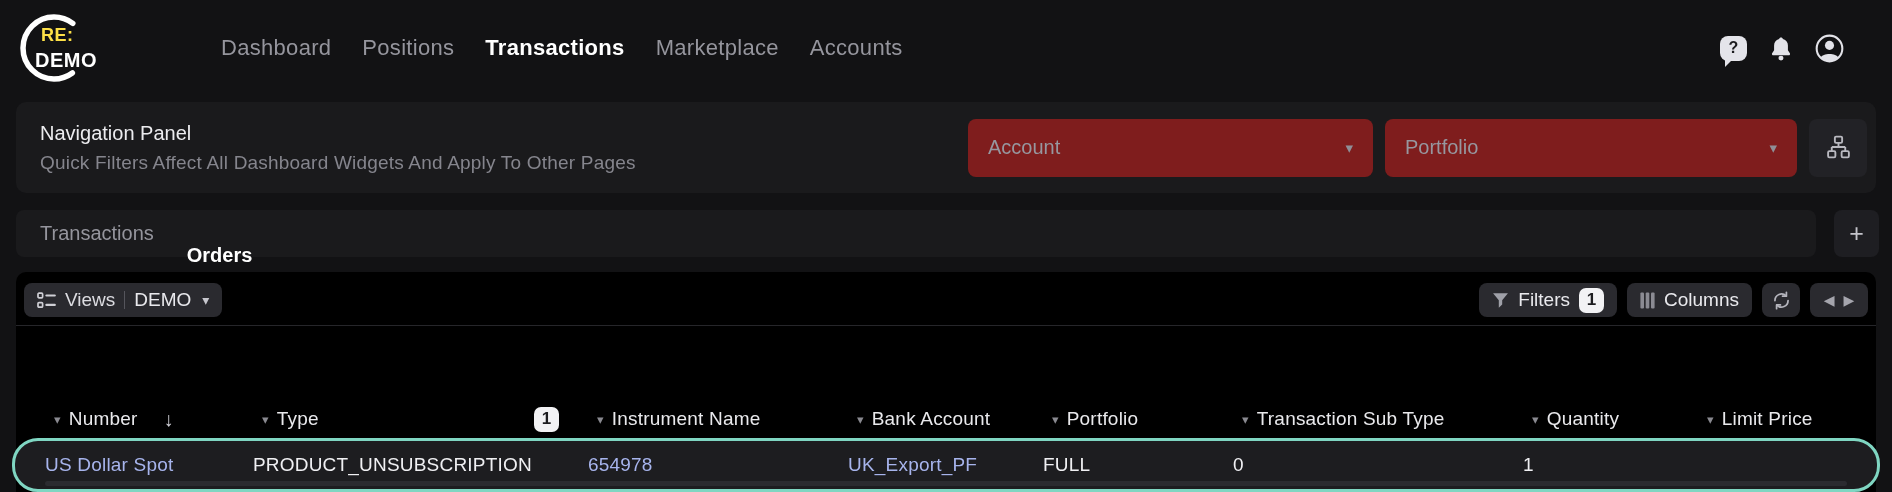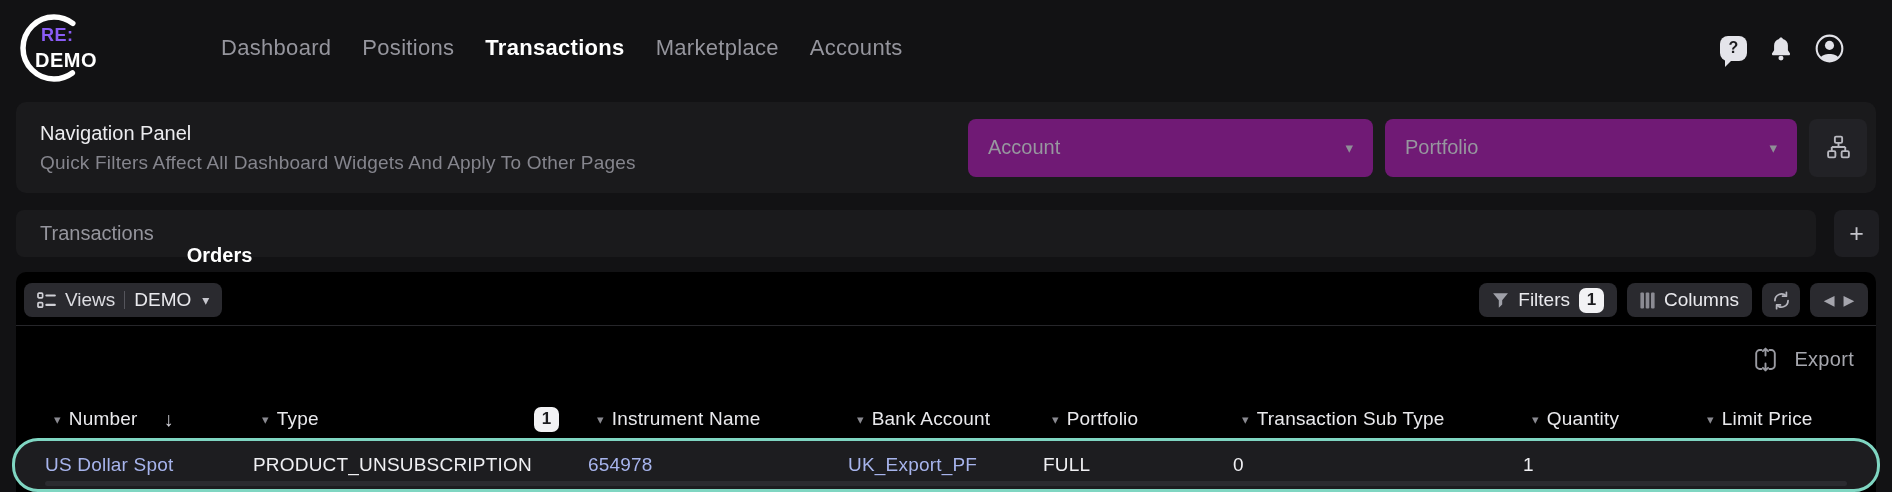--- a/index.html
+++ b/index.html
@@ -6,36 +6,36 @@
   body{
     width:1892px;height:492px;position:relative;overflow:hidden;
     background:#121214;
     font-family:"Liberation Sans", sans-serif;
     -webkit-font-smoothing:antialiased;
   }
   
   .header{position:absolute;top:0;left:0;width:1892px;height:96px;background:#121214;}
   .logo{position:absolute;left:16px;top:8px;width:82px;height:80px;}
   .logo svg{position:absolute;left:0;top:0;}
-  .logo .l1{position:absolute;left:25px;top:17px;color:#8b5cf6;font-weight:700;font-size:18px;letter-spacing:.5px;}
+  .logo .l1{position:absolute;left:25px;top:17px;color:#fde047;font-weight:700;font-size:18px;letter-spacing:.5px;}
   .logo .l2{position:absolute;left:19px;top:41px;color:#fff;font-weight:700;font-size:20px;letter-spacing:.5px;}
   .nav{position:absolute;left:221px;top:0;height:96px;display:flex;align-items:center;gap:31px;}
   .nav .nav-item{font-size:22px;color:#95959d;cursor:pointer;letter-spacing:.3px;}
   .nav .nav-item.active{color:#ffffff;font-weight:700;}
   .hdr-icons{position:absolute;right:48px;top:0;height:96px;display:flex;align-items:center;gap:21px;}
   .help-bubble{position:relative;width:27px;height:25px;background:#e4e4ea;border-radius:8px;display:flex;align-items:center;justify-content:center;color:#1b1b1e;font-weight:800;font-size:16px;cursor:pointer;}
   .help-bubble::after{content:"";position:absolute;left:5px;bottom:-6px;width:0;height:0;border:6px solid transparent;border-top-color:#e4e4ea;border-left-color:#e4e4ea;}
   .hicon{cursor:pointer;display:flex;align-items:center;}
   
   .qpanel{position:absolute;left:16px;top:102px;width:1860px;height:91px;background:#1a1a1c;border-radius:10px;display:flex;align-items:center;}
   .qp-text{margin-left:24px;}
   .qp-title{color:#ececef;font-size:20px;margin-bottom:7px;}
   .qp-sub{color:#85858d;font-size:19px;letter-spacing:.2px;}
   .qp-controls{margin-left:auto;margin-right:9px;display:flex;align-items:center;gap:12px;}
-  .select{height:58px;background:#701a75;border-radius:8px;display:flex;align-items:center;padding:0 20px;color:#97979f;font-size:20px;cursor:pointer;box-sizing:border-box;}
+  .select{height:58px;background:#7f1d1d;border-radius:8px;display:flex;align-items:center;padding:0 20px;color:#97979f;font-size:20px;cursor:pointer;box-sizing:border-box;}
   .select .caret{margin-left:auto;color:#8f8f97;font-size:15px;}
   .sel-account{width:405px;}
   .sel-portfolio{width:412px;}
   .sq-btn{width:58px;height:58px;background:#222226;border-radius:8px;display:flex;align-items:center;justify-content:center;cursor:pointer;}
   
   .tabbar{position:absolute;left:16px;top:210px;width:1800px;height:47px;background:#1a1a1c;border-radius:8px;display:flex;align-items:center;padding:0 24px;gap:33px;box-sizing:border-box;}
   .tab{font-size:20px;color:#95959d;cursor:pointer;}
   .tab.active{color:#ffffff;font-weight:700;margin-top:43px;}
   .add-btn{position:absolute;left:1834px;top:210px;width:45px;height:47px;background:#1e1e22;border-radius:8px;display:flex;align-items:center;justify-content:center;color:#c3c3ca;font-size:25px;font-weight:300;cursor:pointer;}
   
@@ -197,31 +197,20 @@
 
       <div class="tbtn pager">
         <span>◀</span>
         <span>▶</span>
       </div>
     </div>
   </div>
 
   <div class="hr"></div>
 
-  <div class="export-row">
-    <span>
-      <svg width="27" height="27" viewBox="0 0 27 27" fill="none" stroke="#9a9ba2" stroke-width="1.9" stroke-linecap="round" stroke-linejoin="round">
-        <path d="M9.5 4H7.8a3.6 3.6 0 0 0-3.6 3.6v11.8A3.6 3.6 0 0 0 7.8 23h1.7"></path>
-        <path d="M17.5 4h1.7a3.6 3.6 0 0 1 3.6 3.6v11.8a3.6 3.6 0 0 1-3.6 3.6h-1.7"></path>
-        <path d="M13.5 9.5V2.6 M10.9 5.2l2.6-2.6 2.6 2.6"></path>
-        <path d="M13.5 17.5v6.9 M10.9 21.8l2.6 2.6 2.6-2.6"></path>
-      </svg>
-    </span>
-    <span class="export-label">Export</span>
-  </div>
 
   <div class="thead">
     <div class="th">
       <span class="hcaret">▾</span>
       <span>Number</span>
       <span class="sort">↓</span>
     </div>
     <div class="th">
       <span class="hcaret">▾</span>
       <span>Type</span>

